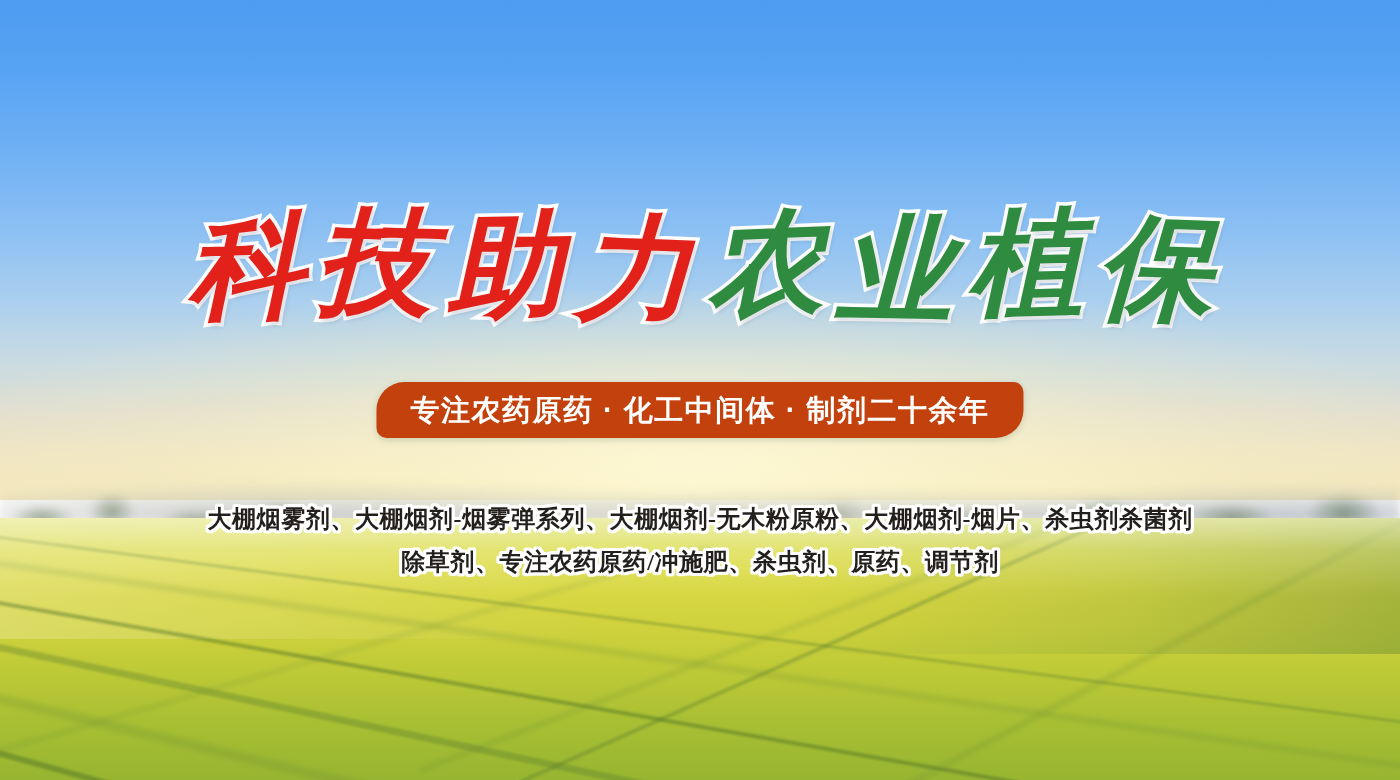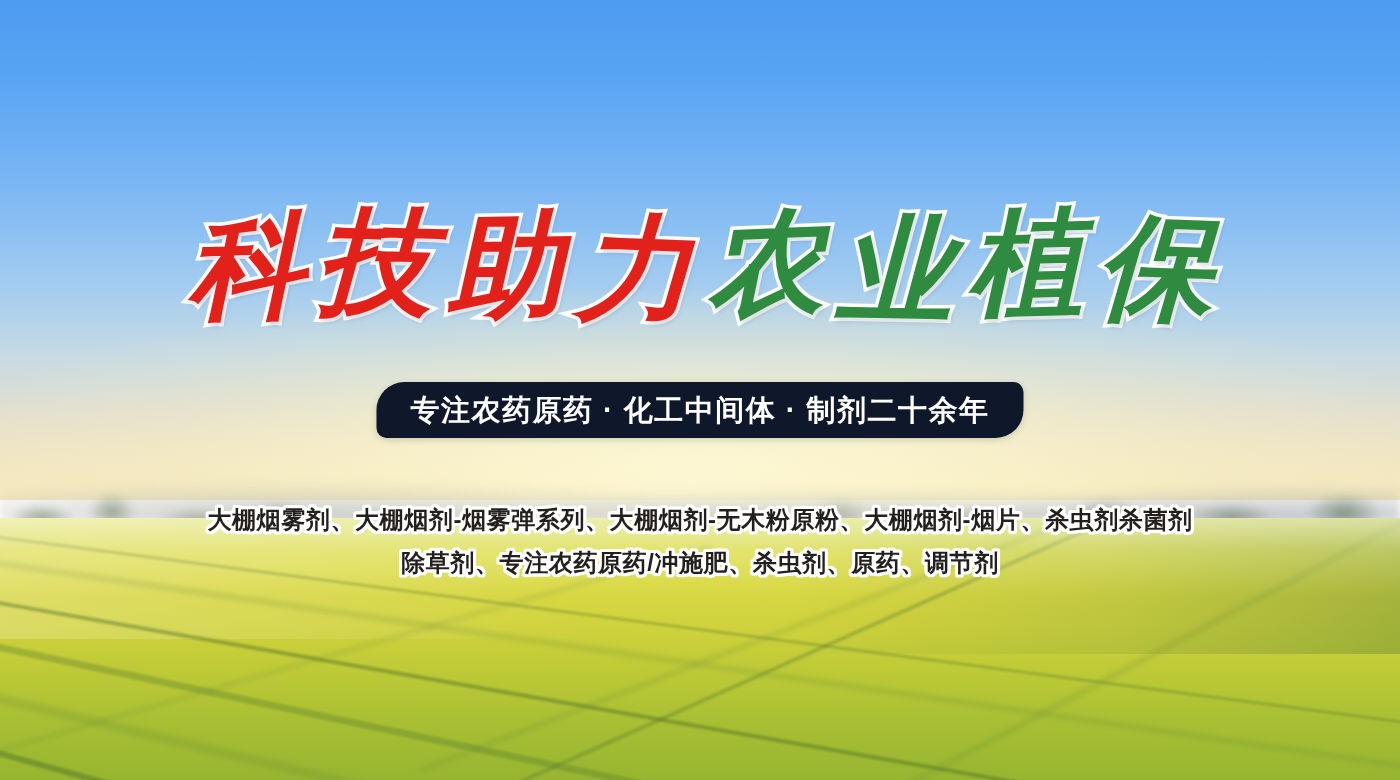--- a/index.html
+++ b/index.html
@@ -192,41 +192,42 @@
   .subtitle-bar {
     position: absolute;
     left: 50%;
     top: 382px;
     transform: translateX(-50%);
     height: 56px;
     padding: 4px 34px;
     display: flex;
     align-items: center;
     justify-content: center;
-    background: #0f172a;
+    background: #c2410c;
     border-radius: 28px 10px 28px 10px;
     box-shadow: 0 2px 6px rgba(20,60,50,0.18);
   }
   .subtitle-text {
     color: #ffffff;
     font-size: 29px;
     font-weight: 700;
     letter-spacing: 1.5px;
     white-space: nowrap;
     line-height: 1;
   }
 
   
   .products {
     position: absolute;
     left: 0;
     top: 498px;
     width: 100%;
     text-align: center;
     pointer-events: none;
+    font-family: Liberation Serif, serif;
   }
   .product-line {
     color: #231f1c;
     font-size: 24px;
     font-weight: 700;
     letter-spacing: 0.6px;
     line-height: 43px;
     white-space: nowrap;
     text-shadow:
       -2px -2px 0 #ffffff,  2px -2px 0 #ffffff,

